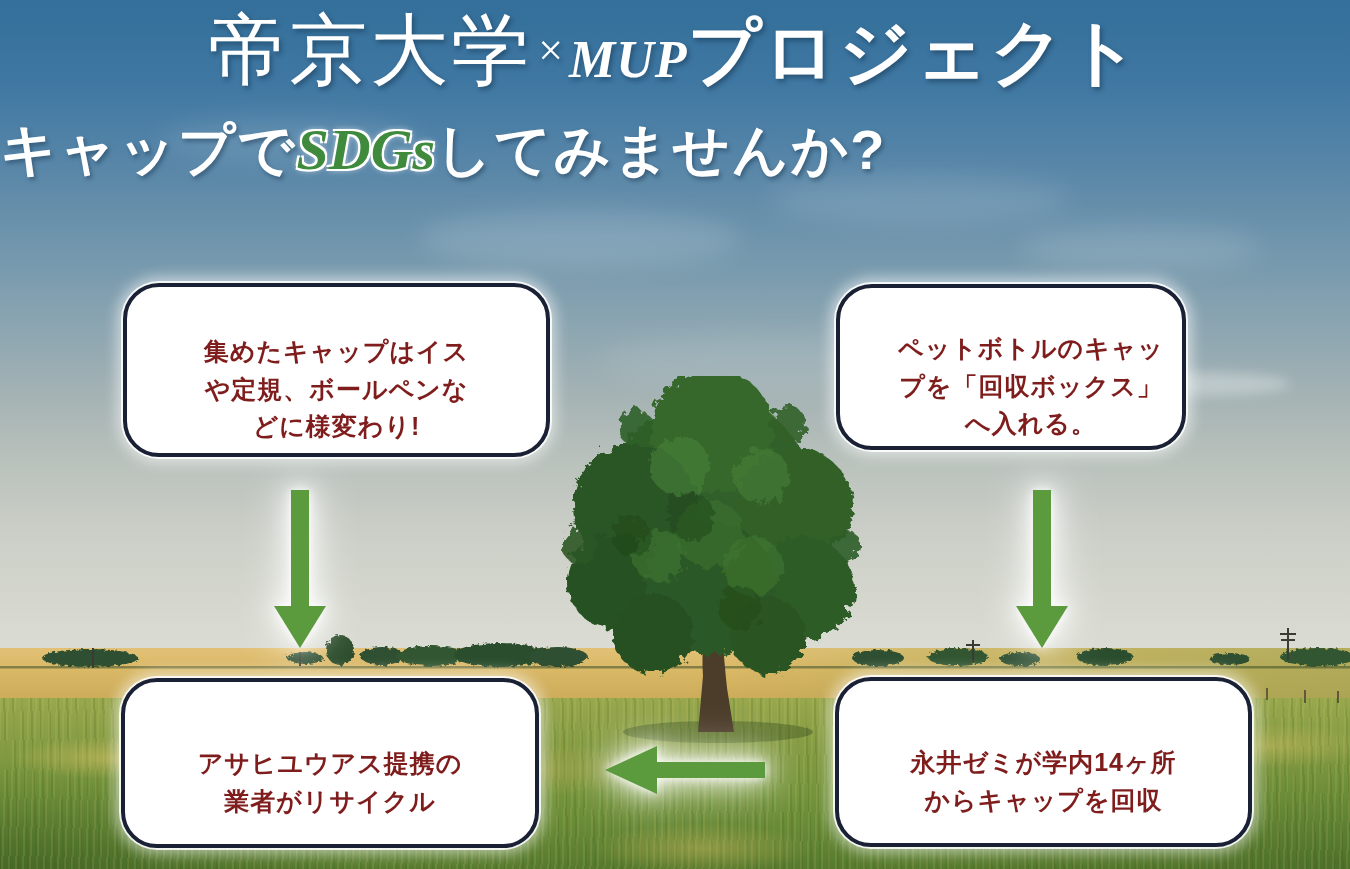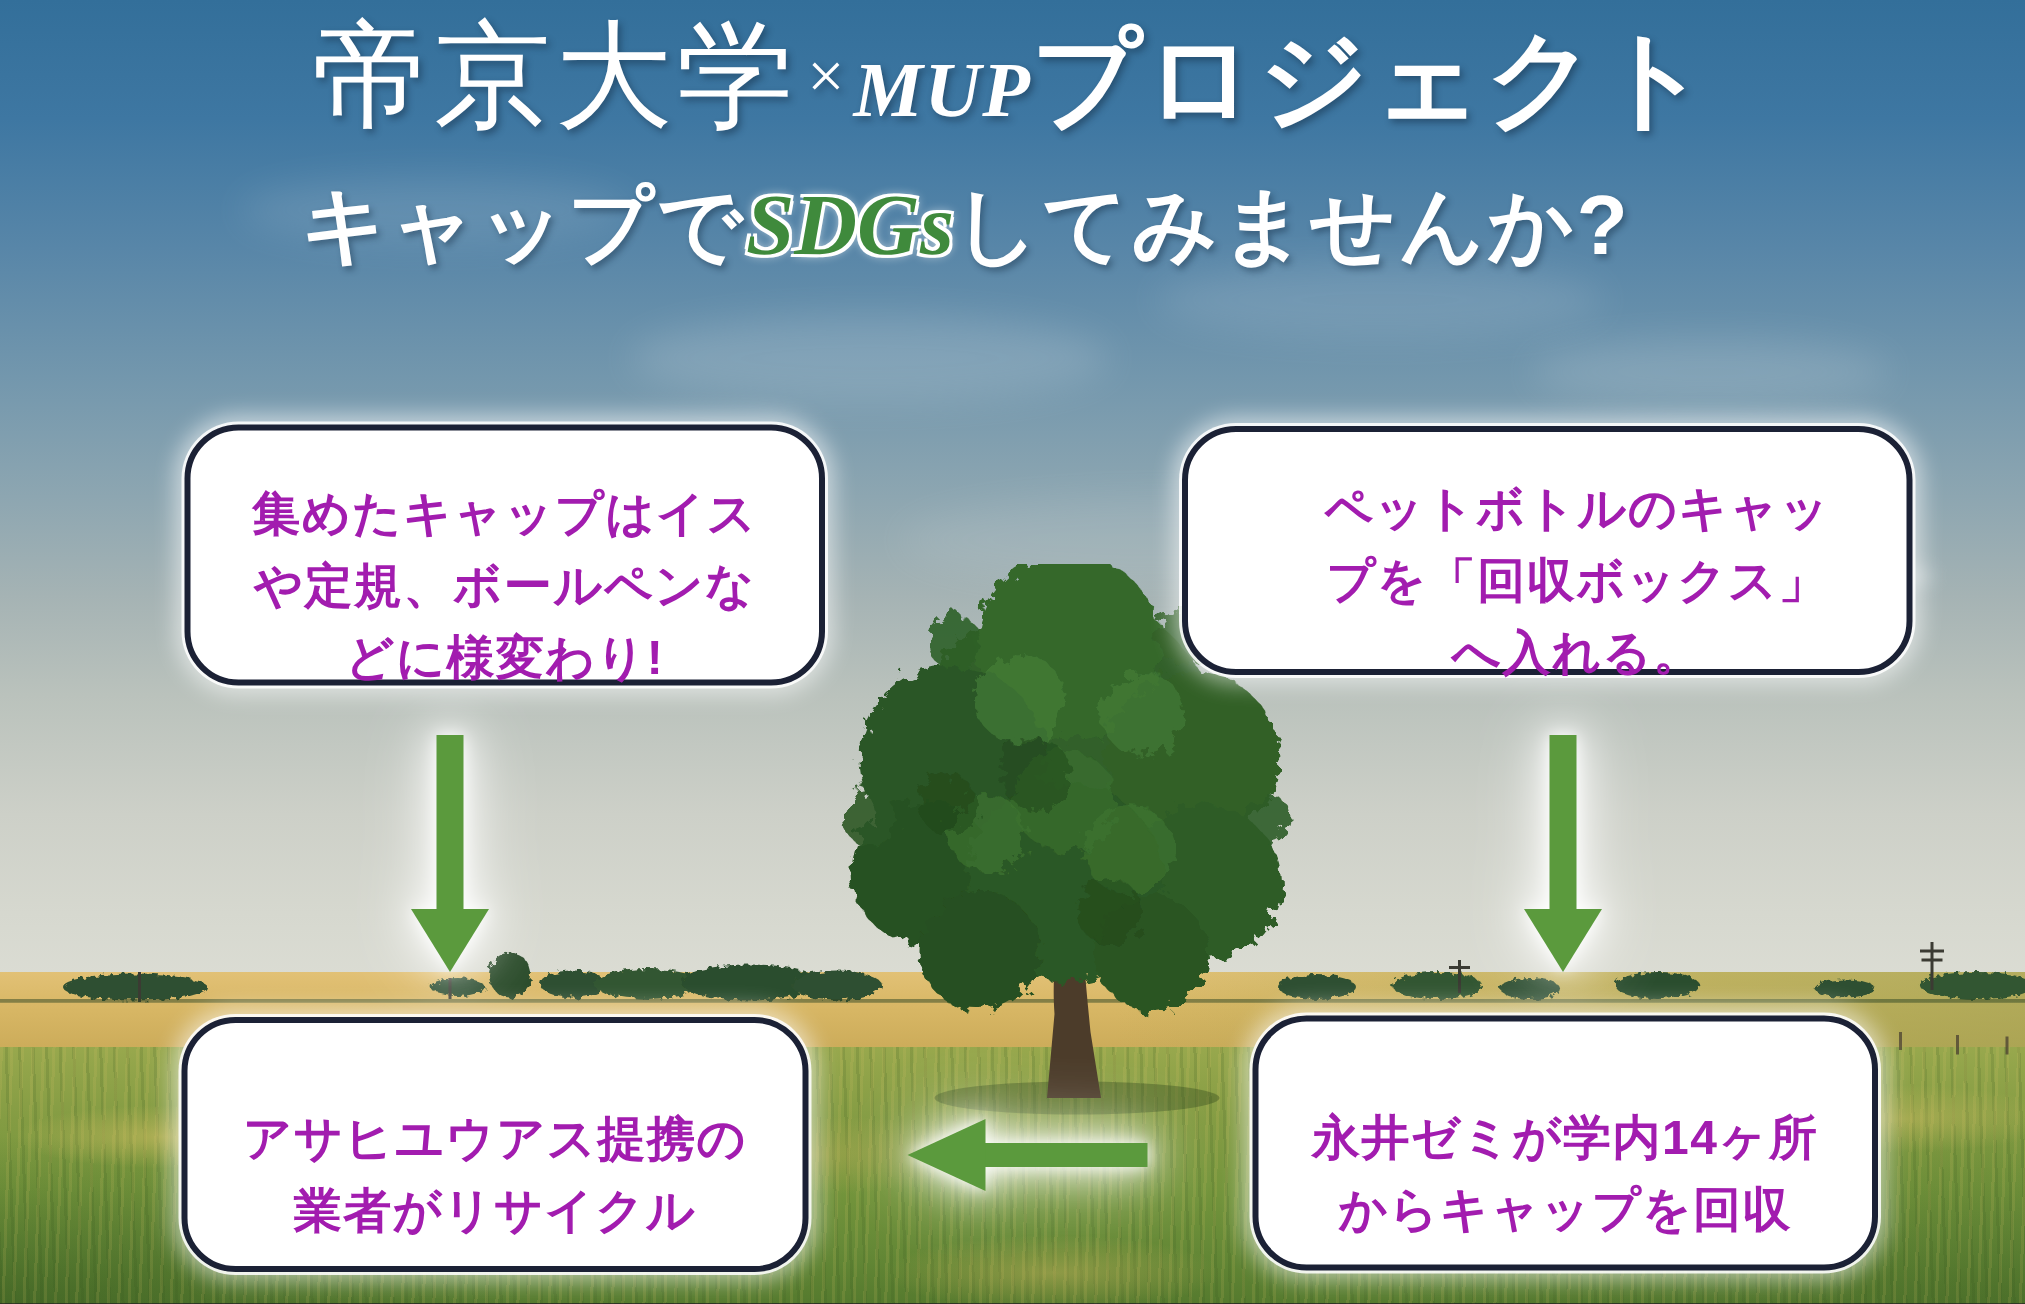--- a/index.html
+++ b/index.html
@@ -48,42 +48,42 @@
     filter:drop-shadow(0 0 5px rgba(255,255,255,.95))
            drop-shadow(0 0 12px rgba(255,255,255,.9))
            drop-shadow(0 0 22px rgba(255,255,255,.7));}
   .bubble{
     position:absolute;background:#ffffff;border:4px solid #1b2135;border-radius:36px;
     display:flex;align-items:center;justify-content:center;text-align:center;
     box-shadow:0 0 0 2px rgba(255,255,255,.85), 0 0 14px 6px rgba(255,255,255,.55);
     box-sizing:border-box;
   }
   .bubble span{
-    white-space:pre-line;font-weight:700;color:#a21caf;
-    font-size:32px;line-height:1.5;letter-spacing:1px;
+    white-space:pre-line;font-weight:700;color:#7f1d1d;
+    font-size:25px;line-height:1.5;letter-spacing:1px;
     font-family:"Liberation Sans","DejaVu Sans",sans-serif;
     margin-top:39px;
   }
   .b-transform{left:123px;top:283px;width:427px;height:174px;}
-  .b-deposit{left:788px;top:284px;width:487px;height:166px;padding-left:40px;}
+  .b-deposit{left:836px;top:284px;width:350px;height:166px;padding-left:40px;}
   .b-recycle{left:121px;top:678px;width:418px;height:170px;}
   .b-collect{left:835px;top:677px;width:417px;height:170px;text-align:center;}
   
   .title{
     position:absolute;left:0;top:6px;width:1350px;text-align:center;
     color:#ffffff;line-height:1.15;
     text-shadow:2px 3px 5px rgba(15,38,60,.45);
     font-family:"Liberation Serif","DejaVu Serif",serif;
   }
   .t-school{font-size:78px;font-weight:400;letter-spacing:3px;}
   .t-times{font-size:44px;font-weight:400;vertical-align:12px;padding:0 6px;}
   .t-brand{font-size:52px;font-weight:700;font-style:italic;letter-spacing:1px;}
   .t-project{font-size:72px;font-weight:700;letter-spacing:2px;}
   .subtitle{
-    position:absolute;left:0;top:112px;width:1288px;text-align:center;
+    position:absolute;left:0;top:112px;width:1288px;text-align:left;
     color:#ffffff;line-height:1.3;
     text-shadow:2px 3px 4px rgba(15,38,60,.4);
     font-family:"Liberation Sans","DejaVu Sans",sans-serif;
   }
   .s-lead,.s-tail{font-size:56px;font-weight:700;letter-spacing:2px;}
   .s-accent{
     font-size:58px;font-weight:700;font-style:italic;color:#3f8a3c;
     font-family:"Liberation Serif","DejaVu Serif",serif;
     text-shadow:-2px -2px 0 #fff,2px -2px 0 #fff,-2px 2px 0 #fff,2px 2px 0 #fff,0 0 7px #fff;
   }

